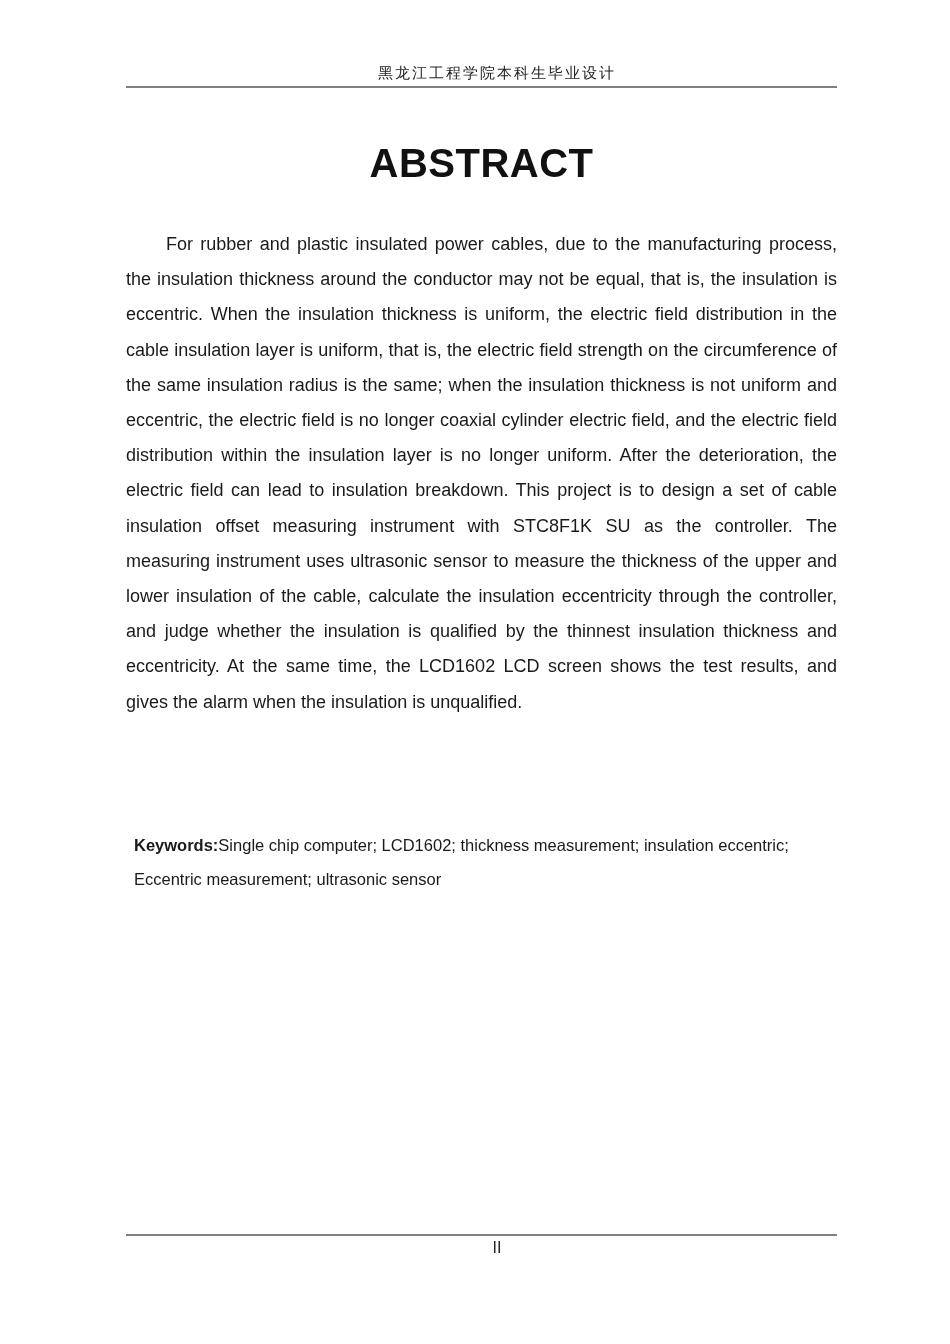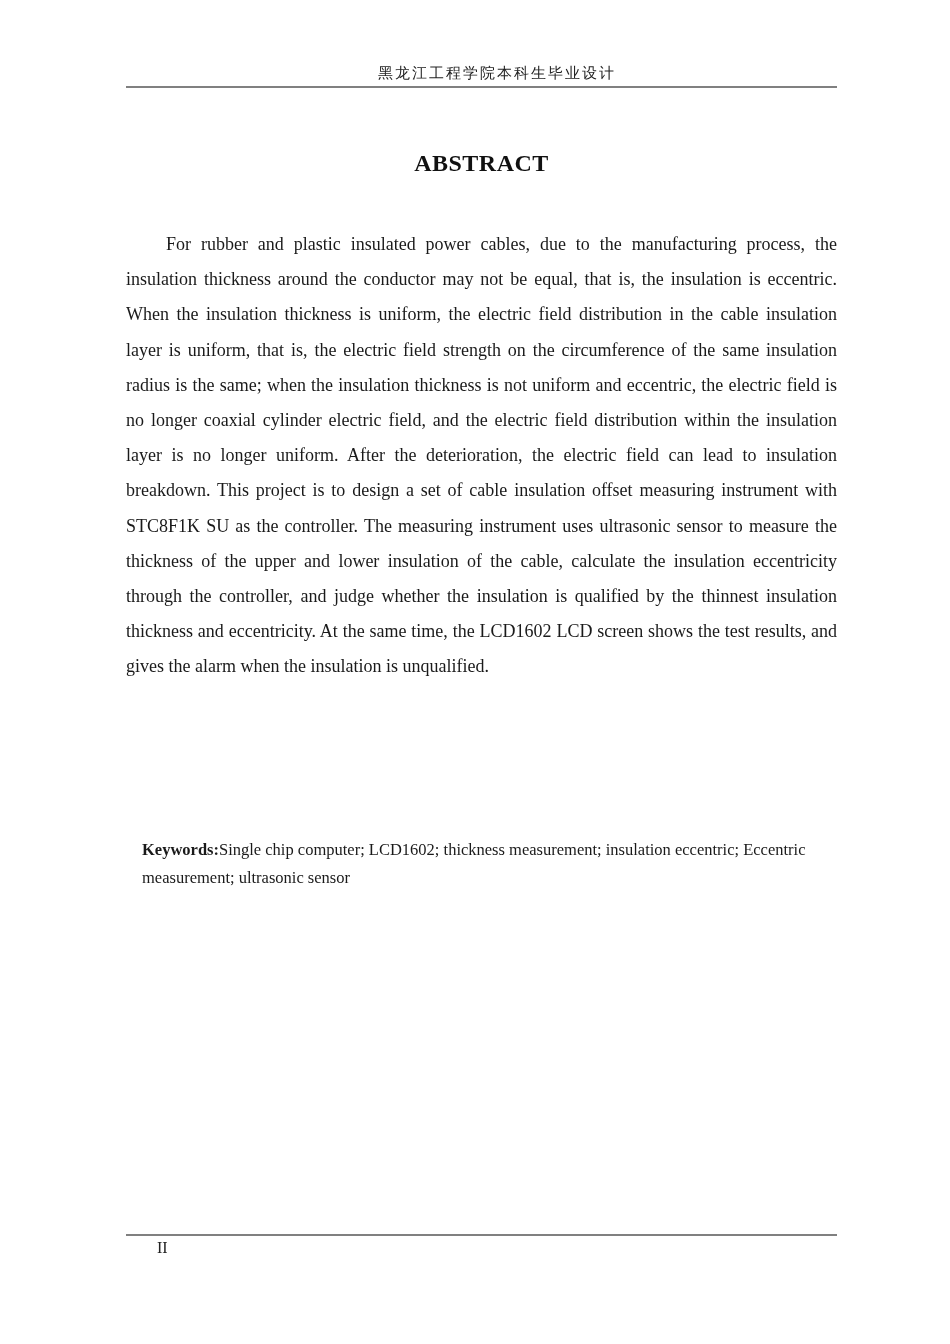--- a/index.html
+++ b/index.html
@@ -3,21 +3,21 @@
 <meta charset="utf-8">
 <style>
   * { box-sizing: border-box; }
   html, body { margin: 0; padding: 0; background: #ffffff; }
   .page {
     position: relative;
     width: 950px;
     height: 1344px;
     margin: 0 auto;
     background: #ffffff;
-    font-family: Liberation Serif, serif;
+    font-family: Liberation Sans, sans-serif;
     color: #1a1a1a;
     overflow: hidden;
     border-radius: 11px;
   }
   .header-block {
     position: absolute;
     left: 126px;
     top: 0;
     width: 711px;
     height: 88px;
@@ -35,21 +35,21 @@
     color: #222222;
     white-space: nowrap;
   }
   .doc-title {
     position: absolute;
     left: 126px;
     top: 145px;
     width: 711px;
     margin: 0;
     text-align: center;
-    font-size: 24px;
+    font-size: 40px;
     line-height: 36px;
     font-weight: bold;
     letter-spacing: 0.5px;
     color: #111111;
   }
   .abstract-body {
     position: absolute;
     left: 126px;
     top: 227px;
     width: 711px;
@@ -58,42 +58,42 @@
     line-height: 35.2px;
     text-align: justify;
     text-indent: 40px;
     color: #1a1a1a;
   }
   .keywords {
     position: absolute;
     left: 126px;
     top: 820px;
     width: 711px;
-    margin: 16px;
+    margin: 8px;
     font-size: 16.5px;
-    line-height: 28px;
+    line-height: 34px;
     text-align: left;
     color: #1a1a1a;
   }
   .keywords-label { font-weight: bold; }
   .footer-line {
     position: absolute;
     left: 126px;
     top: 1234px;
     width: 711px;
     height: 0;
     border-top: 2px solid #808080;
   }
   .page-number {
     position: absolute;
     left: 126px;
     top: 1239px;
     width: 711px;
     padding-left: 31px;
-    text-align: left;
+    text-align: center;
     font-size: 16px;
     color: #222222;
   }
 </style>
 </head>
 <body>
 
 <div class="page">
 
   <div class="header-block">

